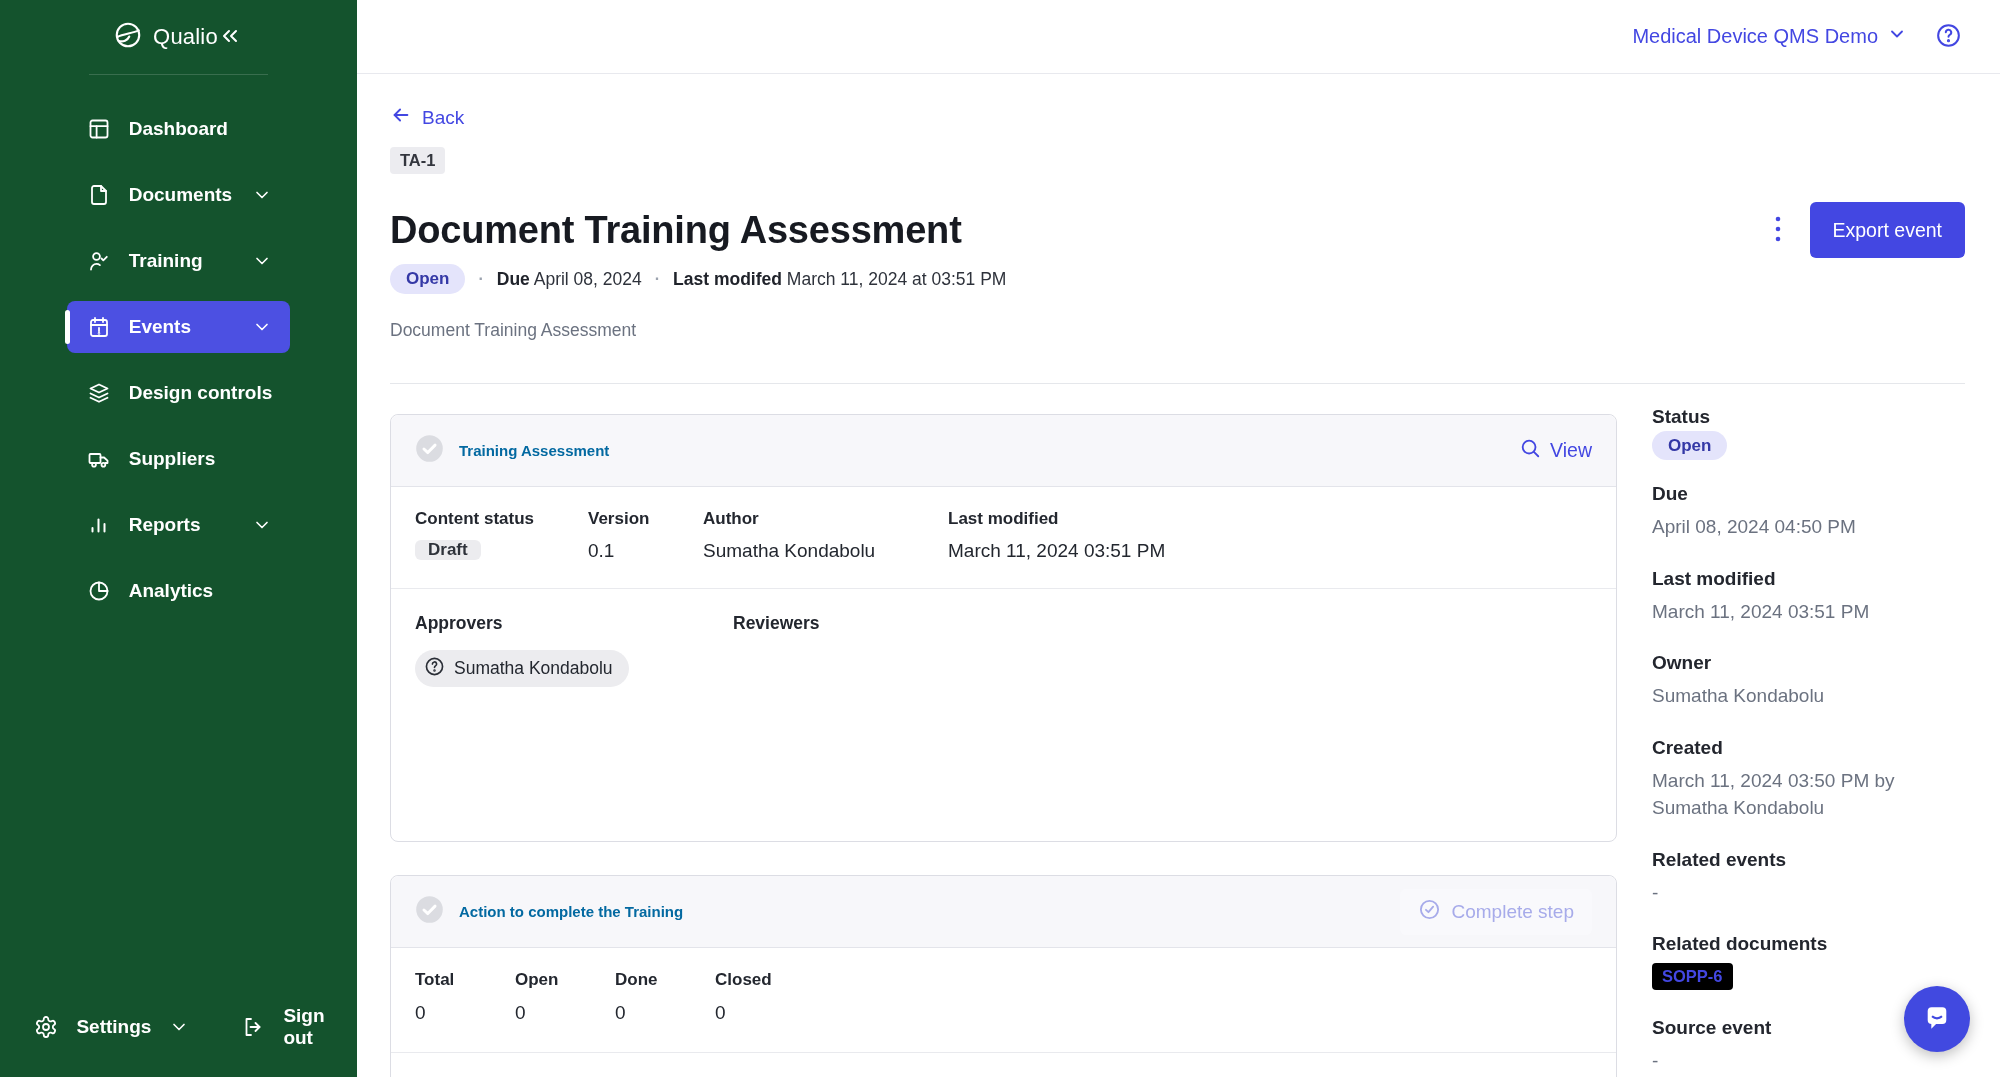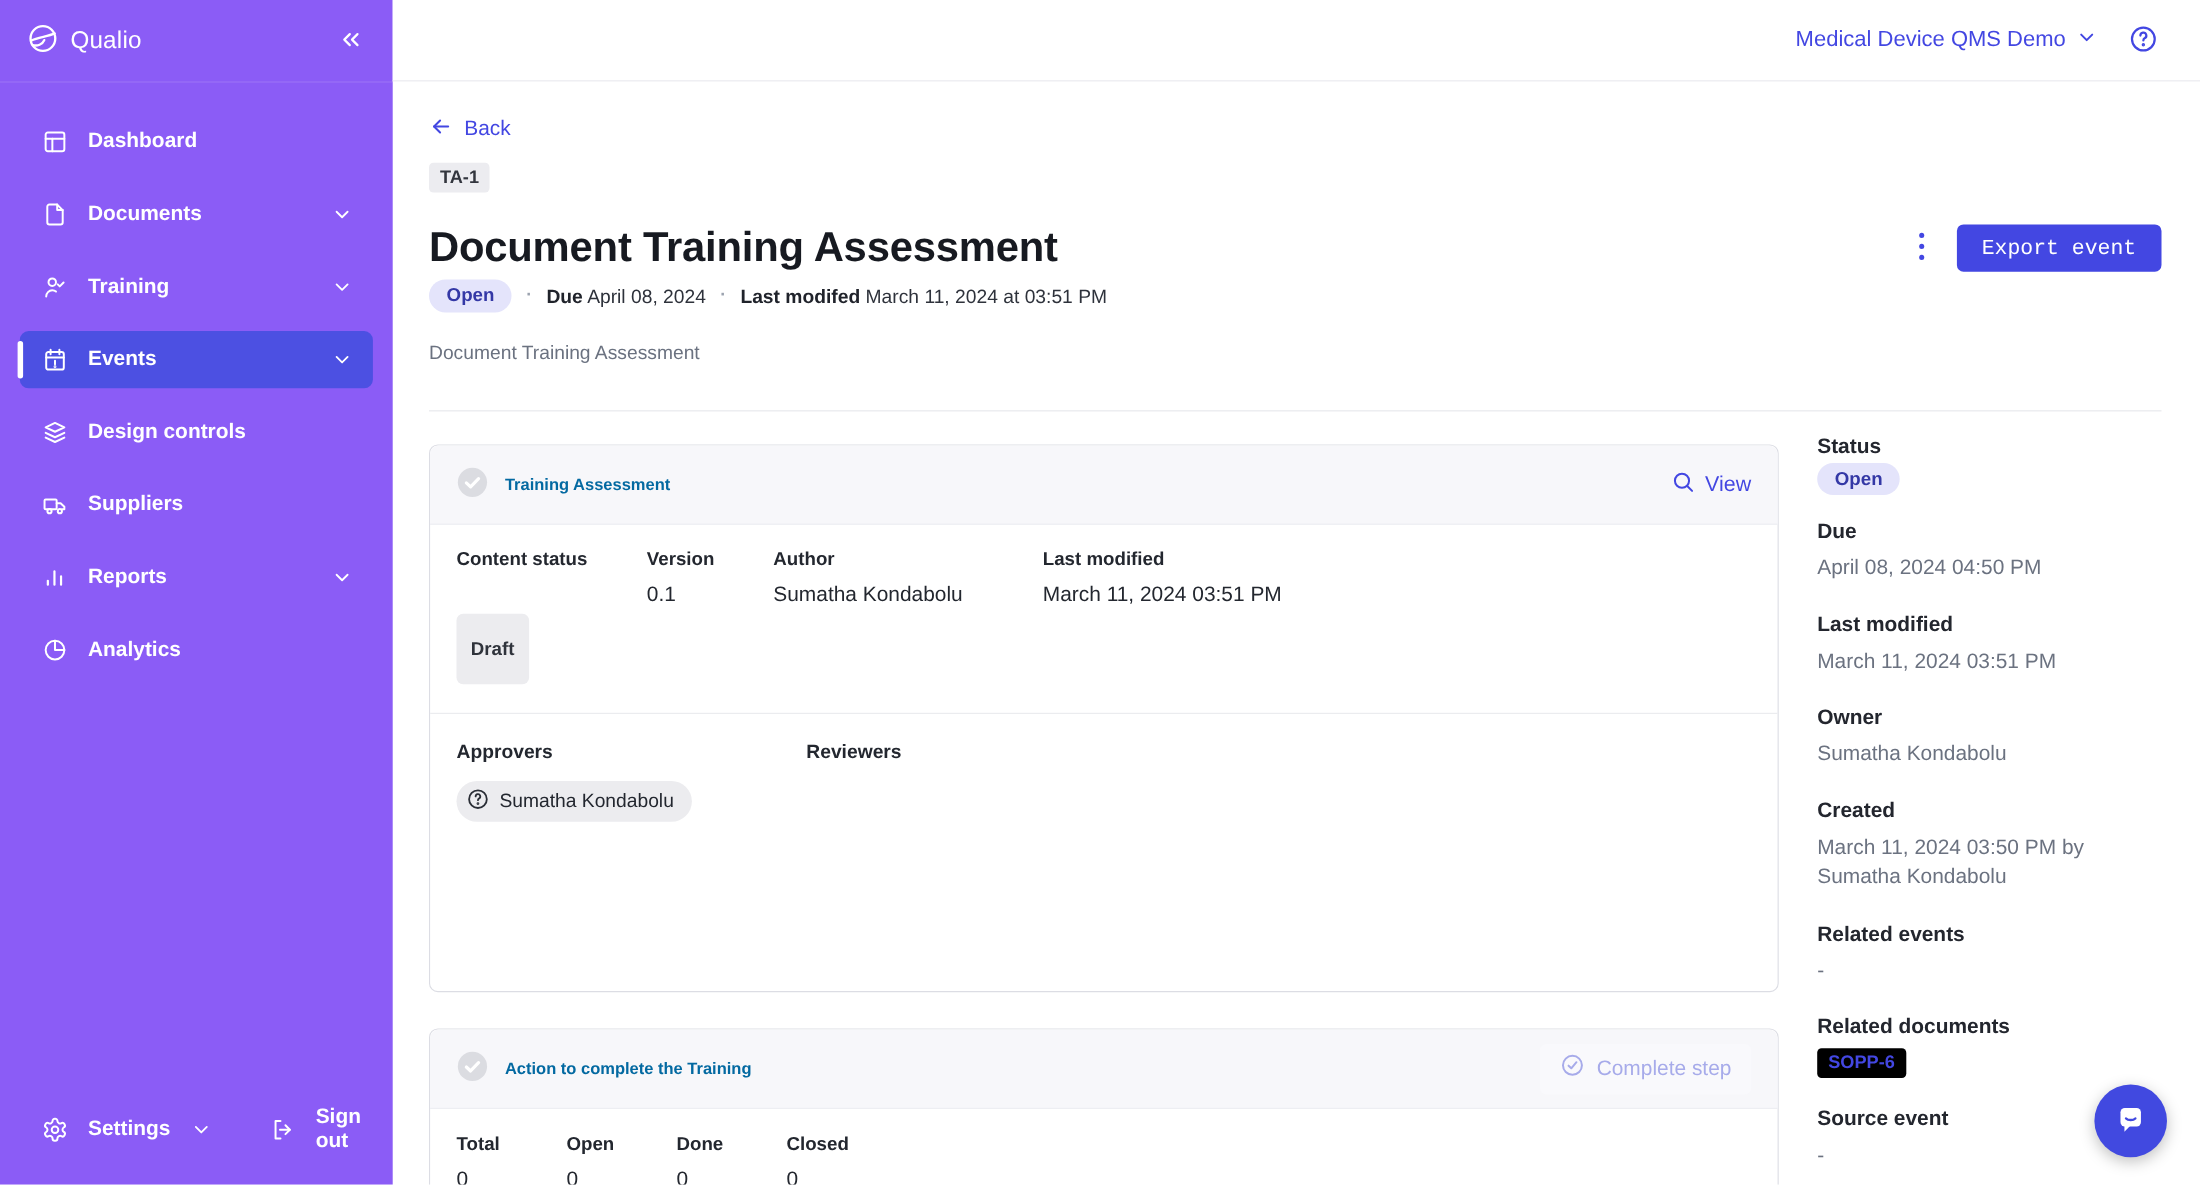--- a/index.html
+++ b/index.html
@@ -1,21 +1,21 @@
 <!DOCTYPE html>
 <html><head>
 <meta charset="utf-8">
 <style>
   * { margin:0; padding:0; box-sizing:border-box; }
   html,body { width:2000px; height:1077px; overflow:hidden; }
   body { font-family:"Liberation Sans", sans-serif; background:#fff; color:#23262E; }
   .app { width:2000px; height:1077px; display:flex; position:relative; }
 
   
-  .sidebar { width:357px; min-width:357px; height:100%; background:#8b5cf6; color:#fff; display:flex; flex-direction:column; }
+  .sidebar { width:357px; min-width:357px; height:100%; background:#14532d; color:#fff; display:flex; flex-direction:column;align-items:center; }
   .sidebar-header { height:75px; display:flex; align-items:center; justify-content:space-between; padding:0 26px 0 24px; border-bottom:1px solid rgba(255,255,255,0.16); }
   .brand { display:flex; align-items:center; gap:10px; }
   .brand-name { font-size:22px; font-weight:400; letter-spacing:.2px; }
   .collapse-btn { background:none; border:none; cursor:pointer; display:flex; align-items:center; }
   .sidebar-nav { padding:28px 18px 0 18px; display:flex; flex-direction:column; gap:14px; }
   .nav-item { position:relative; height:52px; border-radius:8px; display:flex; align-items:center; gap:18px; padding:0 18px 0 20px; font-size:19px; font-weight:600; color:#fff; cursor:pointer; background:transparent; border:none; text-align:left; }
   .nav-item .nav-label { flex:1; }
   .nav-item.active { background:#4C50E2; }
   .nav-item.active::before { content:""; position:absolute; left:-2px; top:9px; bottom:9px; width:5px; border-radius:4px; background:#fff; }
   .sidebar-spacer { flex:1; }
@@ -32,21 +32,21 @@
   .content { flex:1; padding:30px 35px 0 33px; overflow:hidden; position:relative; }
 
   .back-row { display:inline-flex; align-items:center; gap:10px; color:#4347E2; font-size:19px; margin-bottom:16px; cursor:pointer; background:none; border:none; font-family:inherit; }
 
   .id-badge { display:inline-block; background:#ECECF0; color:#33363E; font-size:16.5px; font-weight:600; padding:4px 10px; border-radius:4px; margin-bottom:28px; }
 
   .title-row { display:flex; align-items:center; }
   .page-title { font-size:38px; font-weight:700; color:#171A21; letter-spacing:-.2px; }
   .title-actions { margin-left:auto; display:flex; align-items:center; gap:18px; }
   .kebab-btn { background:none; border:none; cursor:pointer; padding:6px 10px; display:flex; }
-  .export-btn { background:#4347E2; color:#fff; border:none; border-radius:6px; height:43px; padding:0 23px; font-size:19.5px; font-family:Liberation Mono, monospace; cursor:pointer; }
+  .export-btn { background:#4347E2; color:#fff; border:none; border-radius:6px; height:56px; padding:0 23px; font-size:19.5px; font-family:Liberation Sans, sans-serif; cursor:pointer; }
 
   .meta-row { display:flex; align-items:center; gap:13px; margin-top:6px; font-size:17.5px; color:#2E323B; }
   .pill-open { background:#E4E4FB; color:#3438A6; font-weight:600; font-size:17px; padding:5px 16px; border-radius:999px; }
   .meta-dot { color:#9CA3AF; font-weight:700; font-size:16px; }
   .meta-label { font-weight:700; color:#20232B; }
 
   .page-desc { margin-top:26px; font-size:17.5px; color:#6B7280; }
   .page-hr { border:none; border-top:1px solid #E5E7EB; margin-top:42px; }
 
   .body-columns { display:flex; gap:35px; margin-top:16px; align-items:flex-start; }
@@ -55,21 +55,21 @@
   .card { border:1px solid #DCDDE4; border-radius:8px; background:#fff; }
   .card-header { height:72px; background:#F7F7FA; border-bottom:1px solid #E3E4EA; border-radius:8px 8px 0 0; display:flex; align-items:center; gap:15px; padding:0 24px; }
   .card-title { font-size:15px; font-weight:700; color:#0369a1; }
   .card-header-right { margin-left:auto; }
   .view-link { display:flex; align-items:center; gap:9px; color:#4347E2; font-size:19.5px; background:none; border:none; cursor:pointer; font-family:inherit; }
   .complete-btn { display:flex; align-items:center; gap:10px; background:#F9F9FC; color:#A7ABEA; font-size:19px; border:none; border-radius:6px; height:46px; padding:0 18px; font-family:inherit; cursor:default; }
 
   .meta-grid { display:flex; padding:22px 24px 26px 24px; }
   .meta-col .f-label { font-size:17px; font-weight:600; color:#23272F; margin-bottom:11px; }
   .meta-col .f-value { font-size:19px; color:#23272F; }
-  .draft-badge { display:inline-block; background:#ECECEF; color:#2F333B; font-size:17px; font-weight:600; padding:22px 13px; border-radius:6px;margin-top:28px; }
+  .draft-badge { display:inline-block; background:#ECECEF; color:#2F333B; font-size:17px; font-weight:600; padding:0 13px; border-radius:6px; }
   .mc1 { width:173px; } .mc2 { width:115px; } .mc3 { width:245px; } .mc4 { flex:1; }
 
   .card-divider { border:none; border-top:1px solid #E9EAEE; }
 
   .people-row { display:flex; padding:24px 24px 0 24px; min-height:252px; align-items:flex-start; }
   .pc1 { width:318px; } .pc2 { flex:1; }
   .people-label { font-size:17.5px; font-weight:600; color:#23272F; }
   .person-chip { margin-top:16px; display:inline-flex; align-items:center; gap:9px; background:#ECECEF; border-radius:999px; height:37px; padding:0 16px 0 9px; font-size:17.5px; color:#23272F; }
 
   .stats-row { display:flex; padding:22px 24px 28px 24px; }

